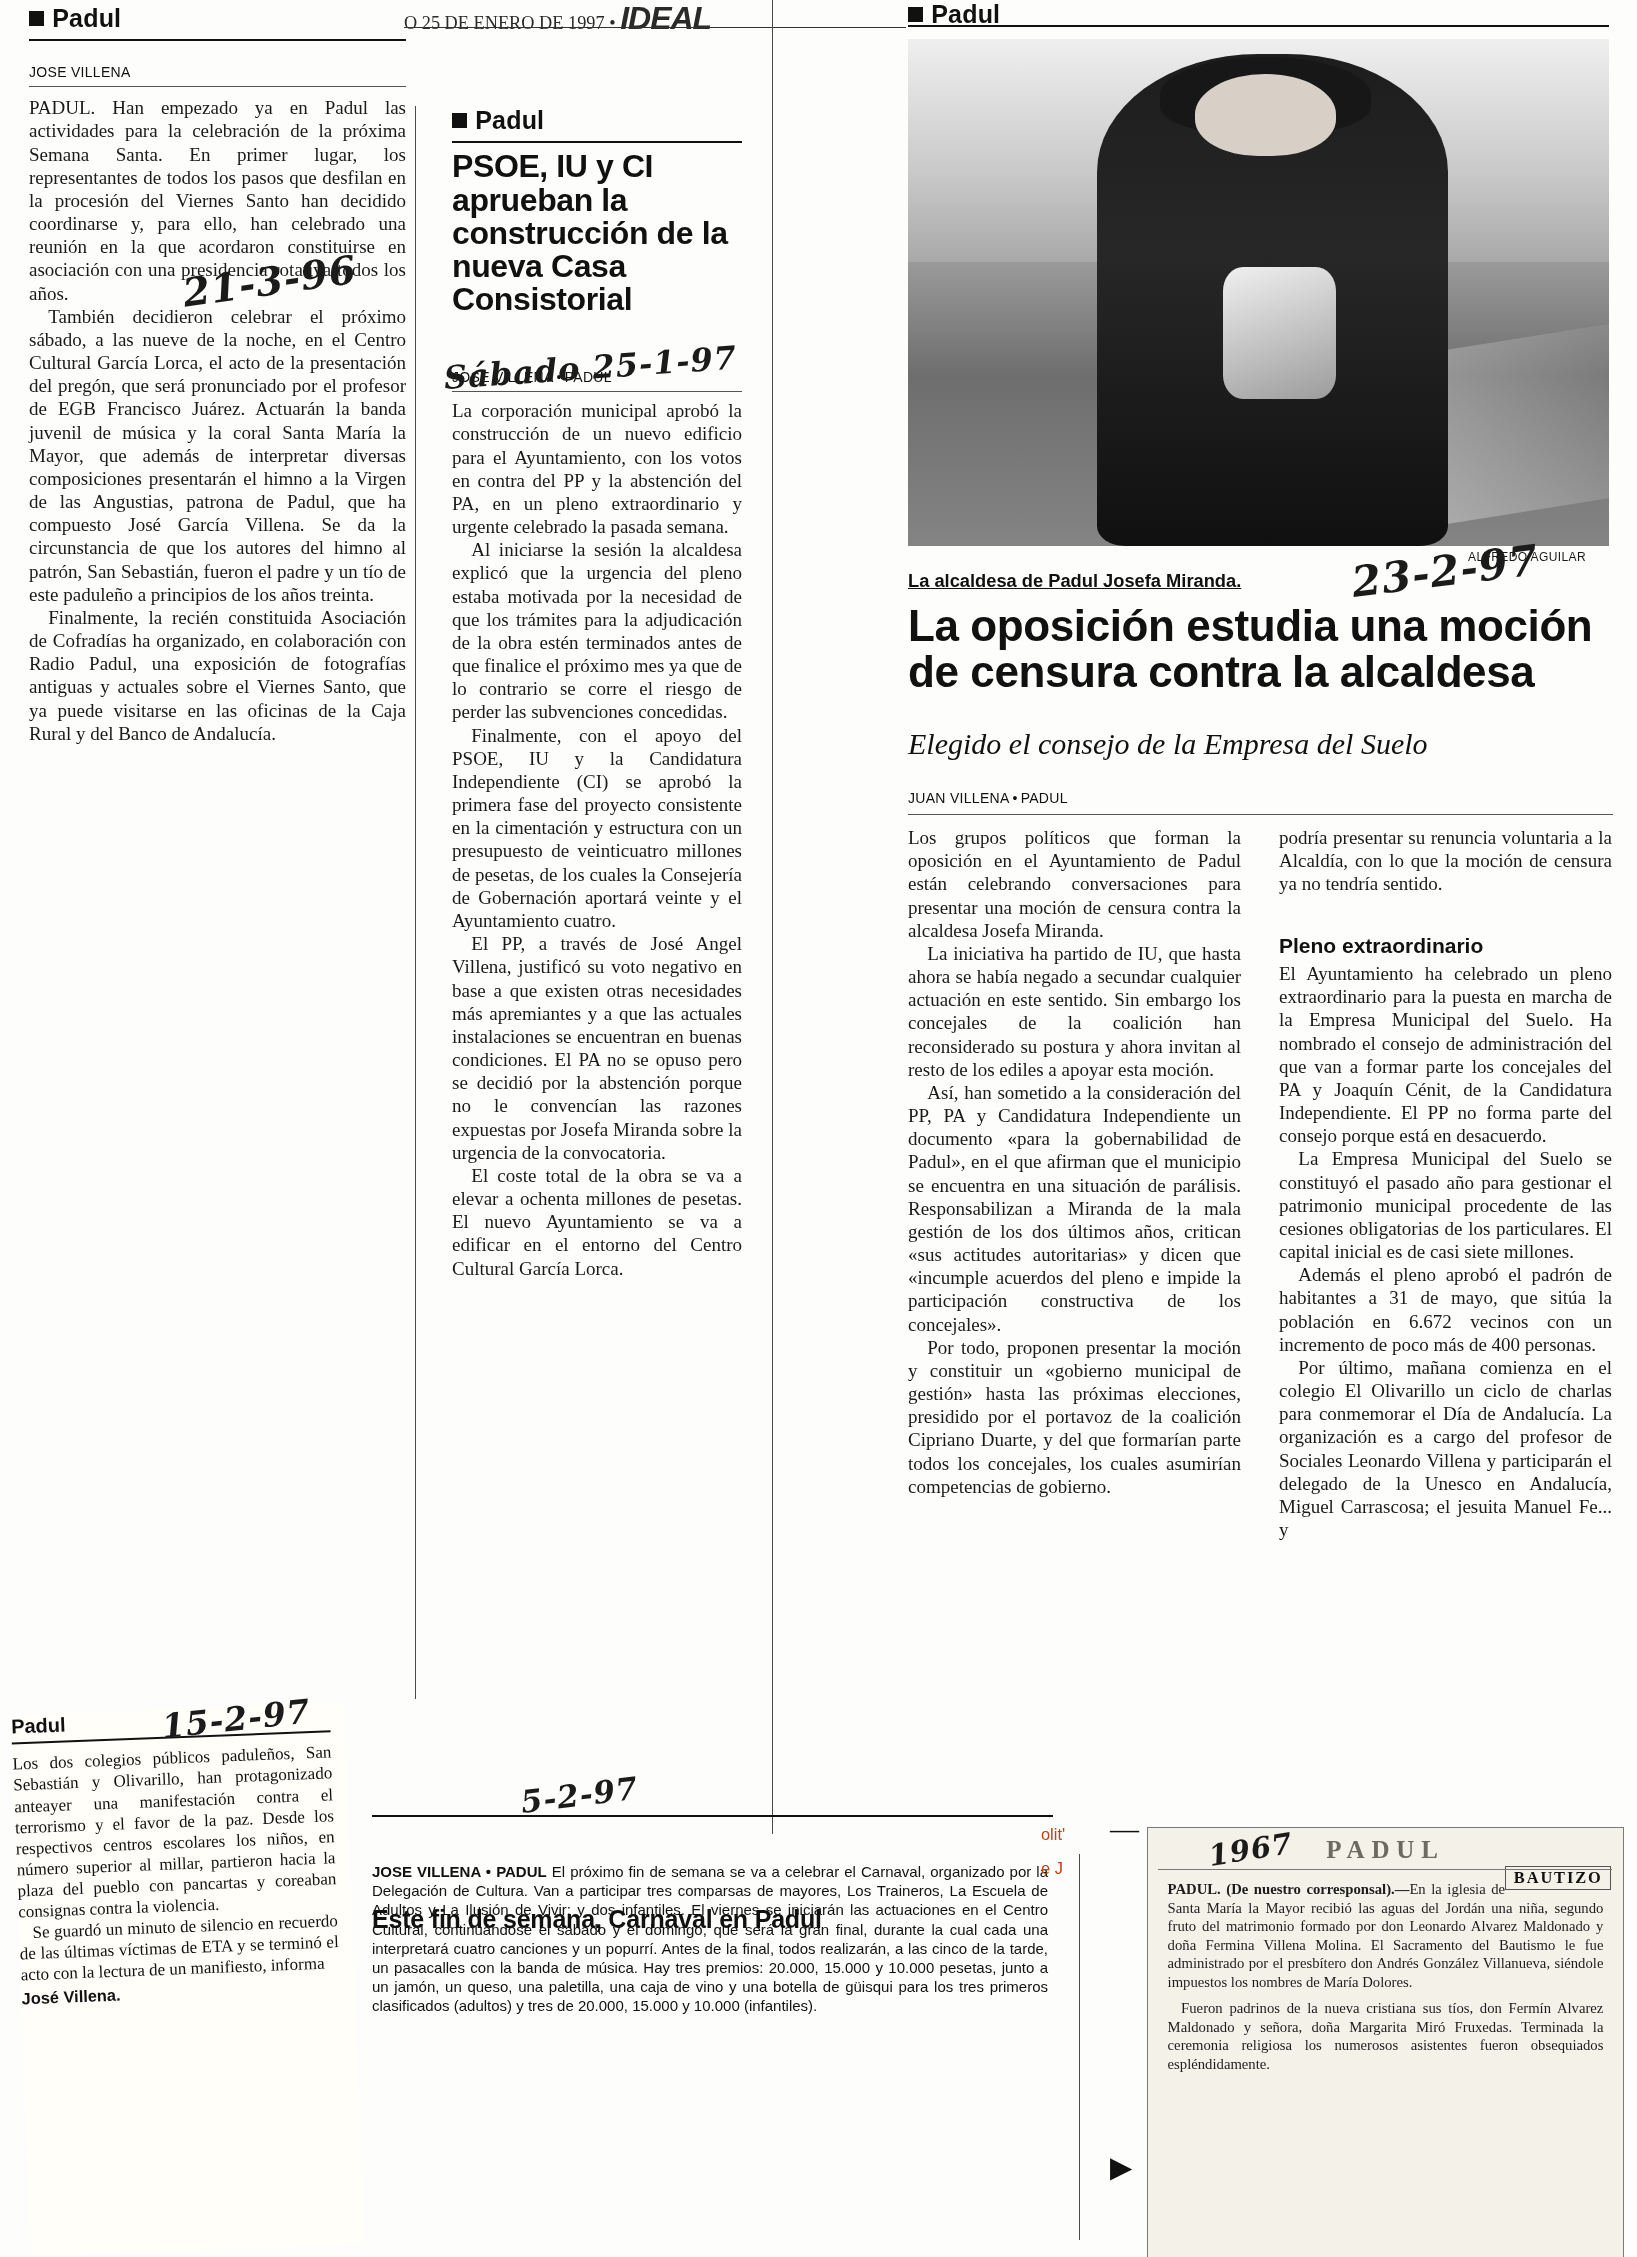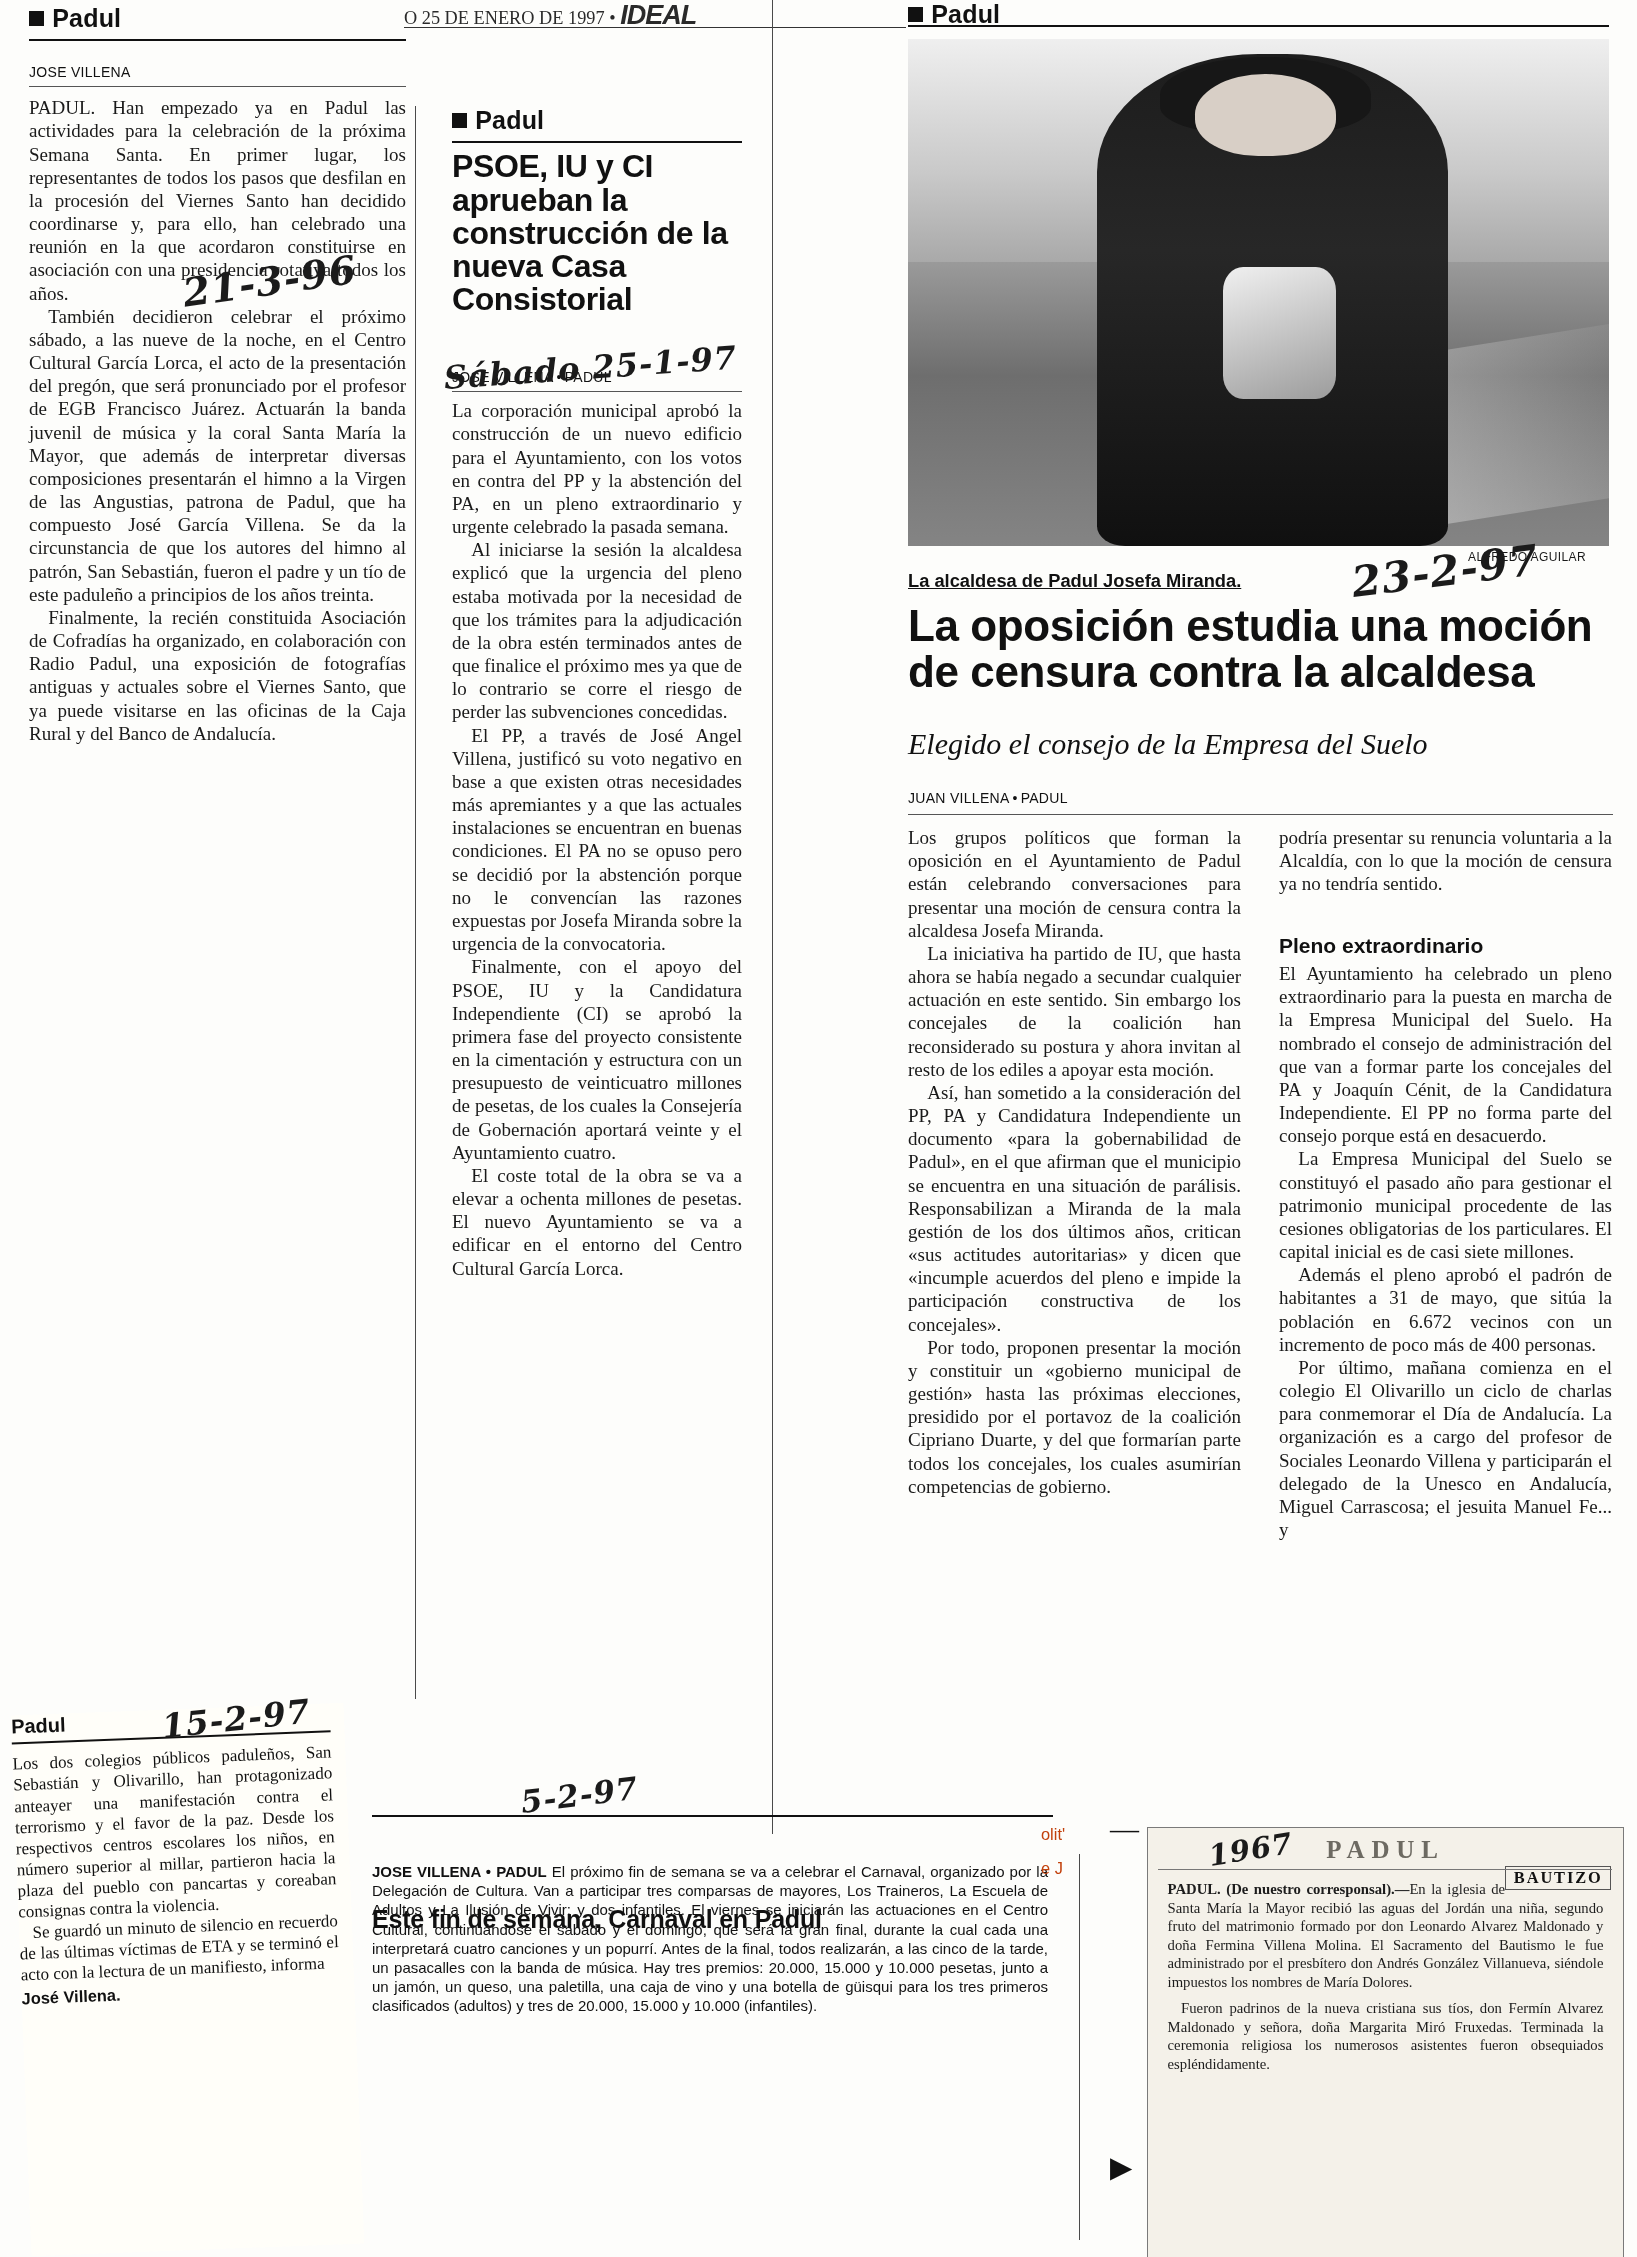--- a/index.html
+++ b/index.html
@@ -86,21 +86,21 @@
     left: 404px; top: 0px; width: 502px;
     font-family: "Liberation Serif", serif;
     font-size: 18.3px;
     color: #2a2a2a;
     white-space: nowrap;
   }
   #masthead-line .ideal {
     font-family: "Liberation Sans", sans-serif;
     font-weight: bold;
     font-style: italic;
-    font-size: 27px;
+    font-size: 32px;
     letter-spacing: -1px;
   }
 
   
   .photo {
     position: absolute;
     background: #8f8f8f;
     overflow: hidden;
   }
   .photo .sky {
@@ -264,22 +264,22 @@
     </div>
     <div class="rule-h" style="position:relative; left:0; top:5.8px; width:290px;"></div>
     <div class="headline" style="font-size:32px; margin-top:13.5px; width:290px;">PSOE, IU y CI aprueban la construcción de la nueva Casa Consistorial</div>
     <div class="byline" style="margin-top:52px;">
       <span>JOSE VILLENA</span><span class="dot">•</span><span>PADUL</span>
     </div>
     <div class="rule-h thin" style="position:relative; left:0; top:5.8px; width:290px;"></div>
     <div class="body" style="margin-top:13.5px; width:290px;">
       <p class="first">La corporación municipal aprobó la construcción de un nuevo edificio para el Ayuntamiento, con los votos en contra del PP y la abstención del PA, en un pleno extraordinario y urgente celebrado la pasada semana.</p>
       <p>Al iniciarse la sesión la alcaldesa explicó que la urgencia del pleno estaba motivada por la necesidad de que los trámites para la adjudicación de la obra estén terminados antes de que finalice el próximo mes ya que de lo contrario se corre el riesgo de perder las subvenciones concedidas.</p>
+      <p>Finalmente, con el apoyo del PSOE, IU y la Candidatura Independiente (CI) se aprobó la primera fase del proyecto consistente en la cimentación y estructura con un presupuesto de veinticuatro millones de pesetas, de los cuales la Consejería de Gobernación aportará veinte y el Ayuntamiento cuatro.</p>
       <p>El PP, a través de José Angel Villena, justificó su voto negativo en base a que existen otras necesidades más apremiantes y a que las actuales instalaciones se encuentran en buenas condiciones. El PA no se opuso pero se decidió por la abstención porque no le convencían las razones expuestas por Josefa Miranda sobre la urgencia de la convocatoria.</p>
-      <p>Finalmente, con el apoyo del PSOE, IU y la Candidatura Independiente (CI) se aprobó la primera fase del proyecto consistente en la cimentación y estructura con un presupuesto de veinticuatro millones de pesetas, de los cuales la Consejería de Gobernación aportará veinte y el Ayuntamiento cuatro.</p>
       <p>El coste total de la obra se va a elevar a ochenta millones de pesetas. El nuevo Ayuntamiento se va a edificar en el entorno del Centro Cultural García Lorca.</p>
     </div>
   </div>
   <div class="hand" style="left:444px; top:359px; font-size:32px; transform:rotate(-4deg);">Sábado 25-1-97</div>
 
   <div class="rule-v" style="left:772px; top:0px; height:1834px;"></div>
 
   <div class="kicker" style="position:absolute; left:908px; top:0px;">
     <span class="sq"></span>
     <span>Padul</span>

